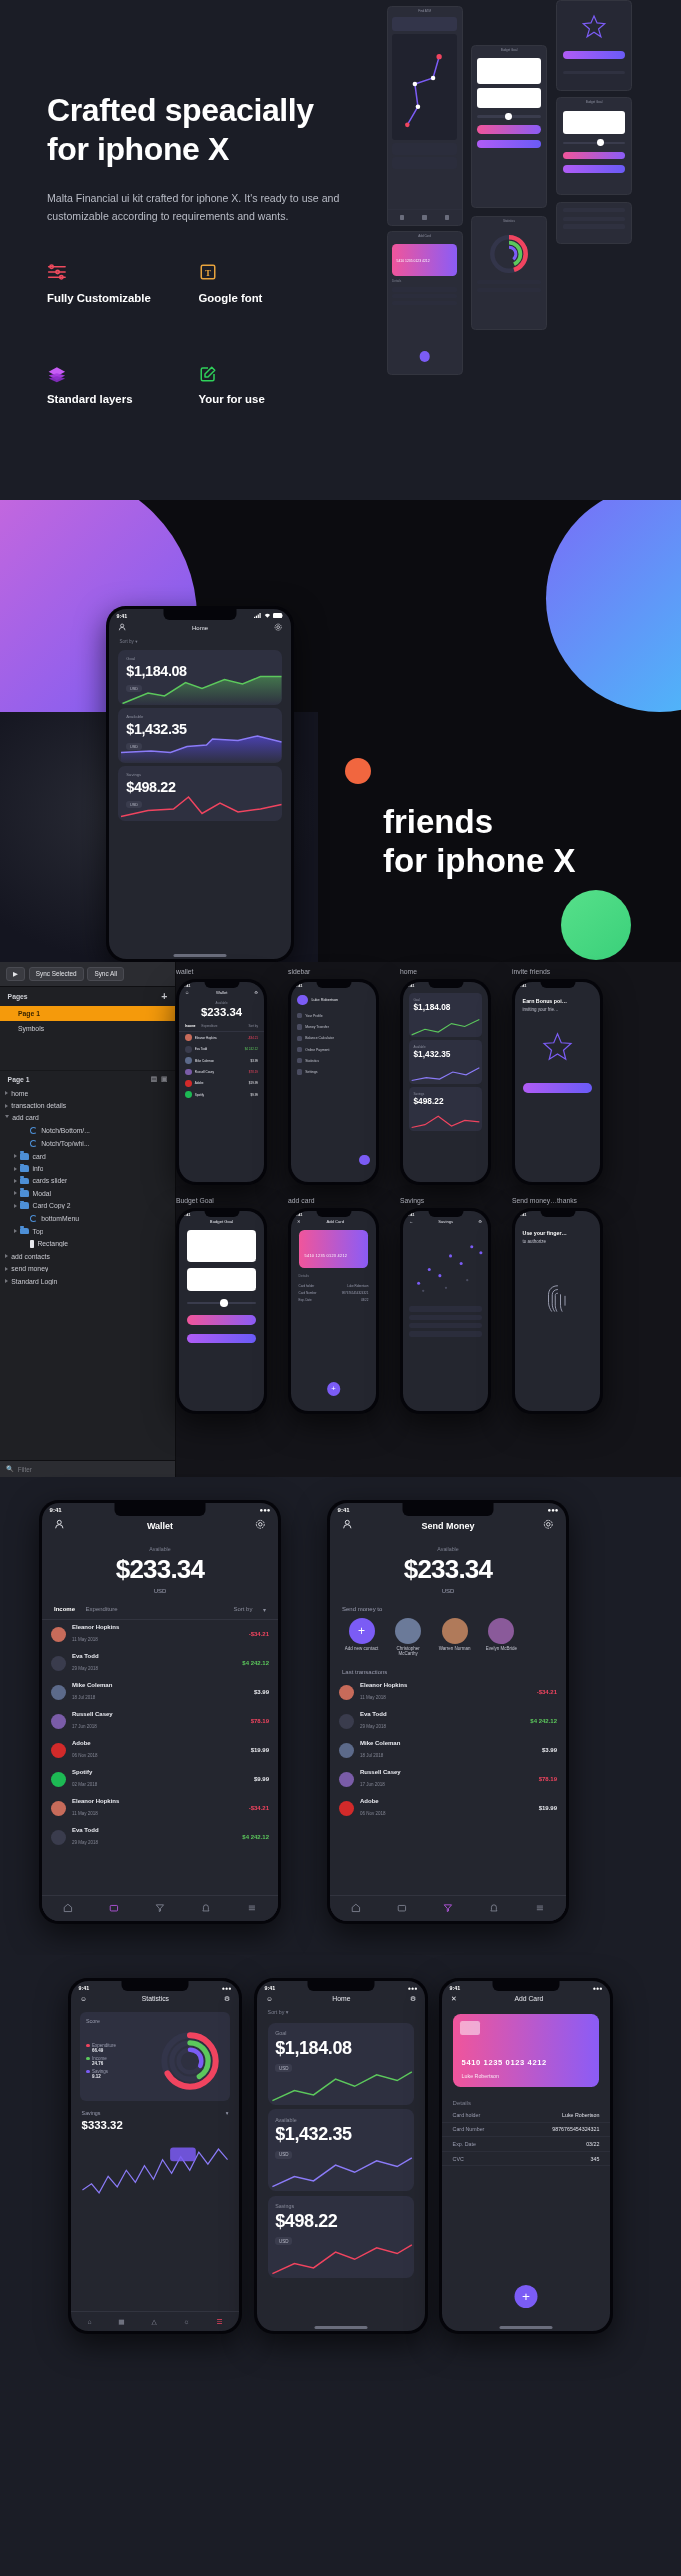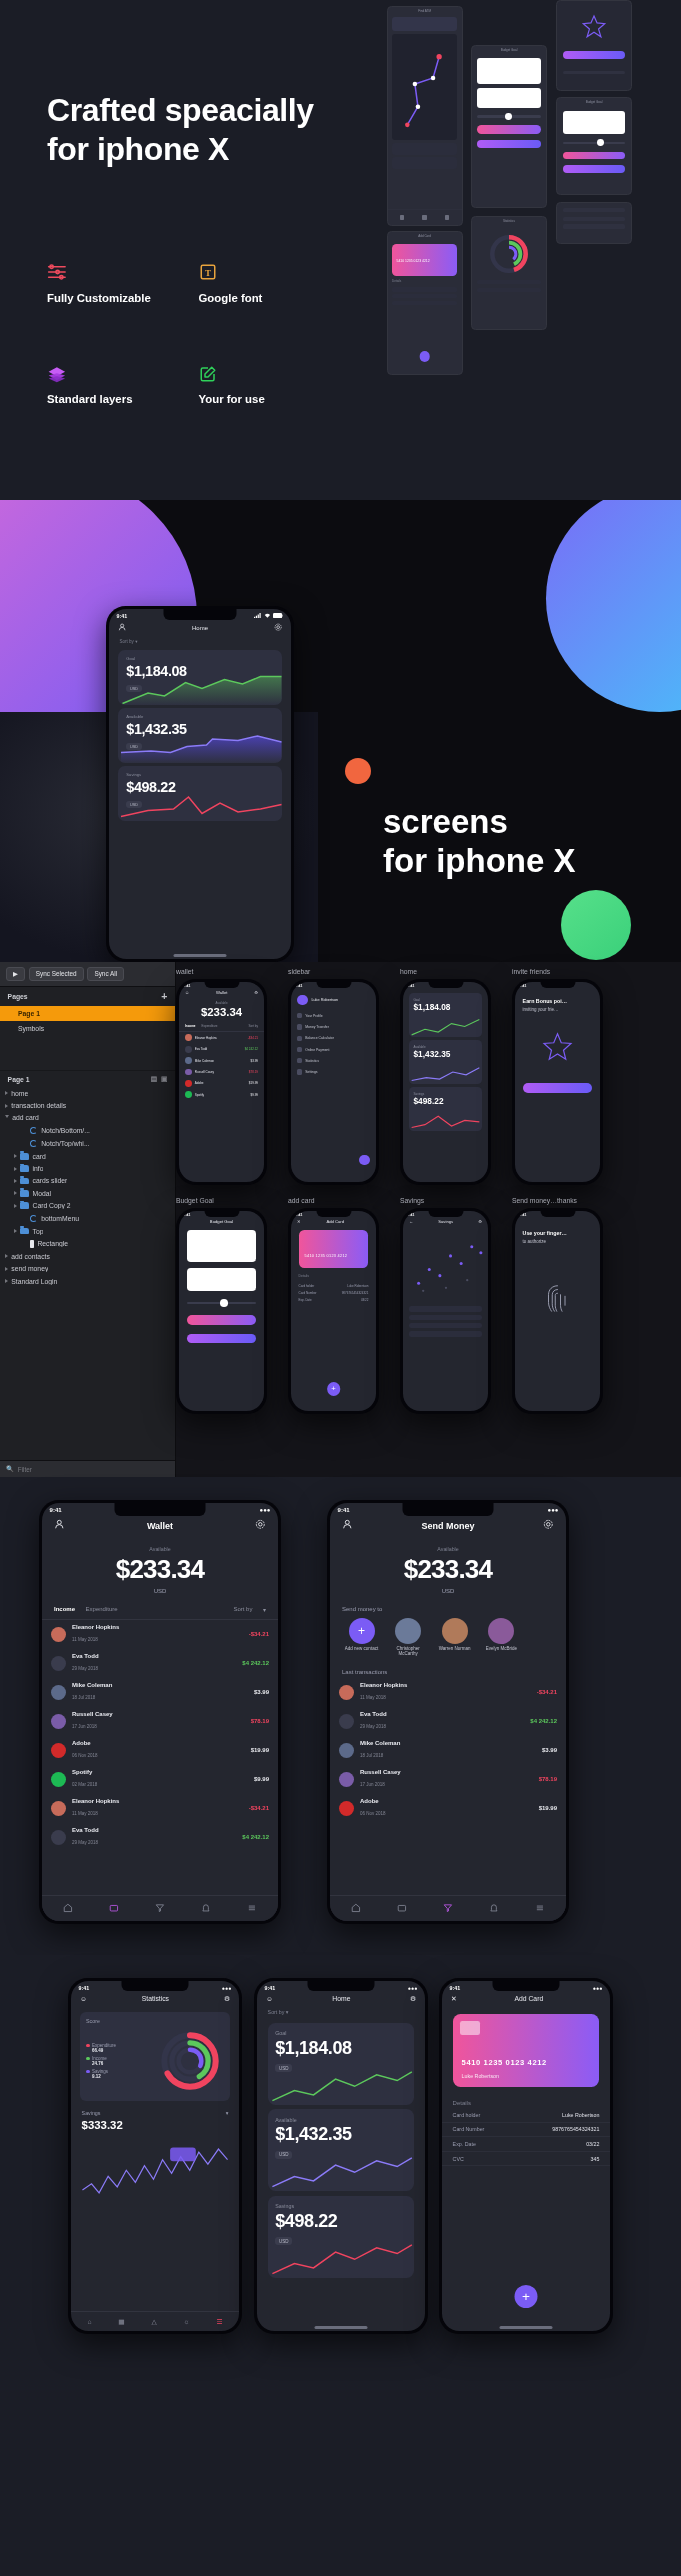--- a/index.html
+++ b/index.html
@@ -84,20 +84,21 @@
 </style>
 </head>
 <body>
 
 <div class="hero">
   <div class="hero-left">
     <div class="hero-title">
       <div>Crafted speacially</div>
       <div>for iphone X</div>
     </div>
+    <div class="hero-sub">Malta Financial ui kit crafted for iphone X. It's ready to use and customizable according to requirements and wants.</div>
   </div>
 
   <div class="features">
     <div>
       <div class="feat-ico">
         <svg width="19.7" height="18" viewBox="0 0 26 24">
           <g stroke="#ef4b5e" stroke-width="2" fill="none" stroke-linecap="round">
             <line x1="2" y1="5" x2="24" y2="5"></line>
               <line x1="2" y1="12" x2="24" y2="12"></line>
               <line x1="2" y1="19" x2="24" y2="19"></line>
@@ -231,21 +232,21 @@
 </div>
 
 <div class="band">
   <div class="blob-a"></div>
   <div class="blob-b"></div>
   <div class="blob-c"></div>
   <div class="blob-d"></div>
   <div class="hand"></div>
 
   <div class="bigtext">
-    <div>screens</div>
+    <div>friends</div>
     <div>for iphone X</div>
   </div>
 
   <div class="phone" style="left:106px;top:106px;width:188px;height:356px">
     <div class="screen">
       <div class="notch" style="width:73px;height:10.6px"></div>
       <div class="sbar">
         <span>9:41</span>
         <span style="display:flex;gap:2.3px;align-items:center">
           <svg width="7.6" height="5.3" viewBox="0 0 10 7">

